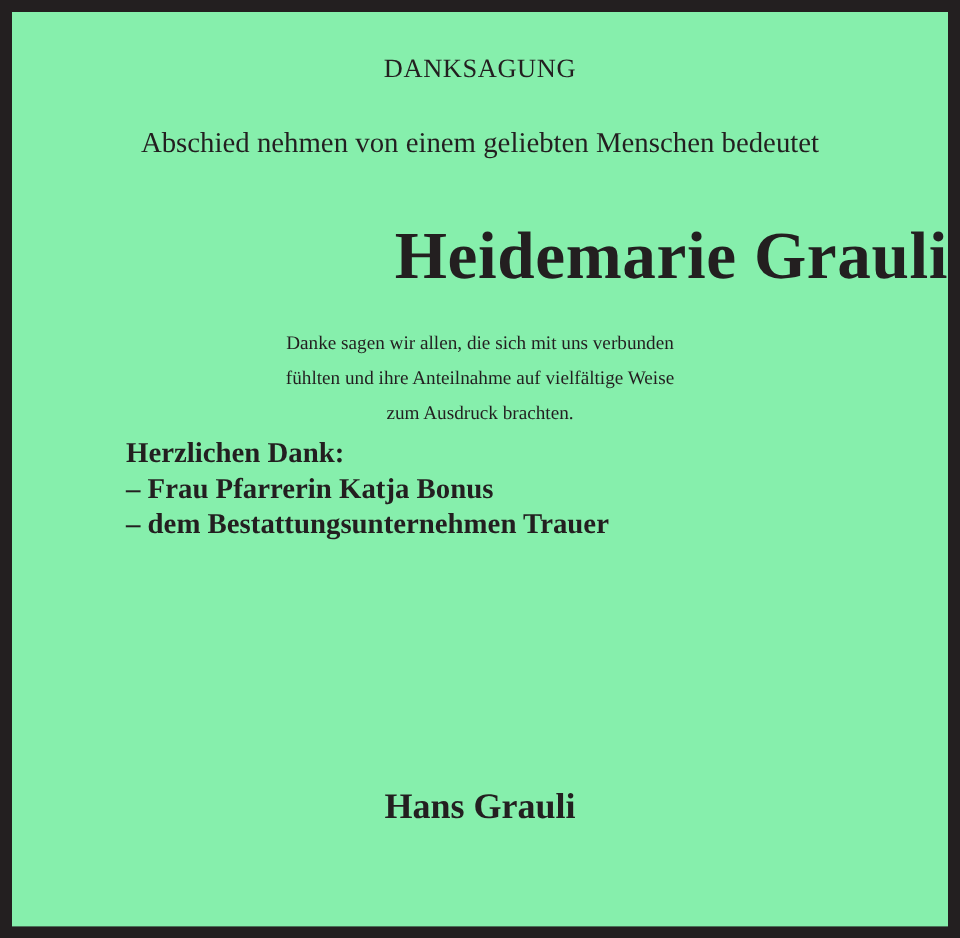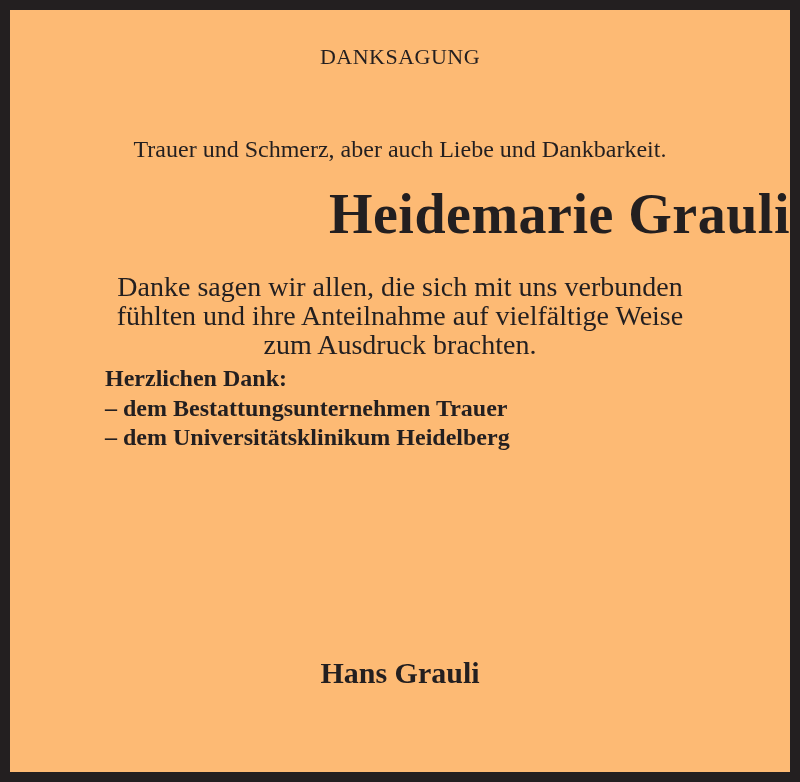--- a/index.html
+++ b/index.html
@@ -1,43 +1,43 @@
 <!DOCTYPE html>
 <html><head>
 <meta charset="utf-8">
 <style>
   html, body { margin: 0; padding: 0; }
   body { width: 800px; height: 782px; background: #231f20; font-family: "DejaVu Serif", "Liberation Serif", serif; color: #231f20; }
-  .card { position: absolute; left: 10px; top: 10px; width: 780px; height: 762px; background: #fdba74; }
+  .card { position: absolute; left: 10px; top: 10px; width: 780px; height: 762px; background: #86efac; }
   .line { position: absolute; left: 0; width: 780px; text-align: center; white-space: nowrap; }
   .t { font-family: "Liberation Serif", "DejaVu Serif", serif; }
   .hdr { top: 34px; font-size: 22px; letter-spacing: 0.5px; }
   .intro { font-size: 24px; line-height: 29px; }
   .name { top: 172px; font-size: 56px; font-weight: bold; letter-spacing: 0.5px; text-align: right; }
-  .thanks { font-size: 28px; line-height: 29px; }
+  .thanks { font-size: 16px; line-height: 29px; }
   .list { position: absolute; left: 95px; top: 354px; font-size: 24px; line-height: 29.5px; font-weight: bold; }
   .list div { white-space: nowrap; }
   .sig { font-size: 24px; }
   .signer { font-size: 30px; font-weight: bold; }
   .place { font-size: 24px; }
 </style>
 </head>
 <body>
 
 <div class="card">
   <div class="line t hdr">DANKSAGUNG</div>
 
-  <div class="line t intro" style="top:125px">Trauer und Schmerz, aber auch Liebe und Dankbarkeit.</div>
+  <div class="line t intro" style="top:96px">Abschied nehmen von einem geliebten Menschen bedeutet</div>
 
   <div class="line t name">Heidemarie Grauli</div>
 
   <div class="line t thanks" style="top:262px">Danke sagen wir allen, die sich mit uns verbunden</div>
   <div class="line t thanks" style="top:291px">fühlten und ihre Anteilnahme auf vielfältige Weise</div>
   <div class="line t thanks" style="top:320px">zum Ausdruck brachten.</div>
 
   <div class="list t">
     <div>Herzlichen Dank:</div>
+    <div>– Frau Pfarrerin Katja Bonus</div>
     <div>– dem Bestattungsunternehmen Trauer</div>
-    <div>– dem Universitätsklinikum Heidelberg</div>
   </div>
 
   <div class="line t signer" style="top:646px">Hans Grauli</div>
 </div>
 
 </body></html>

